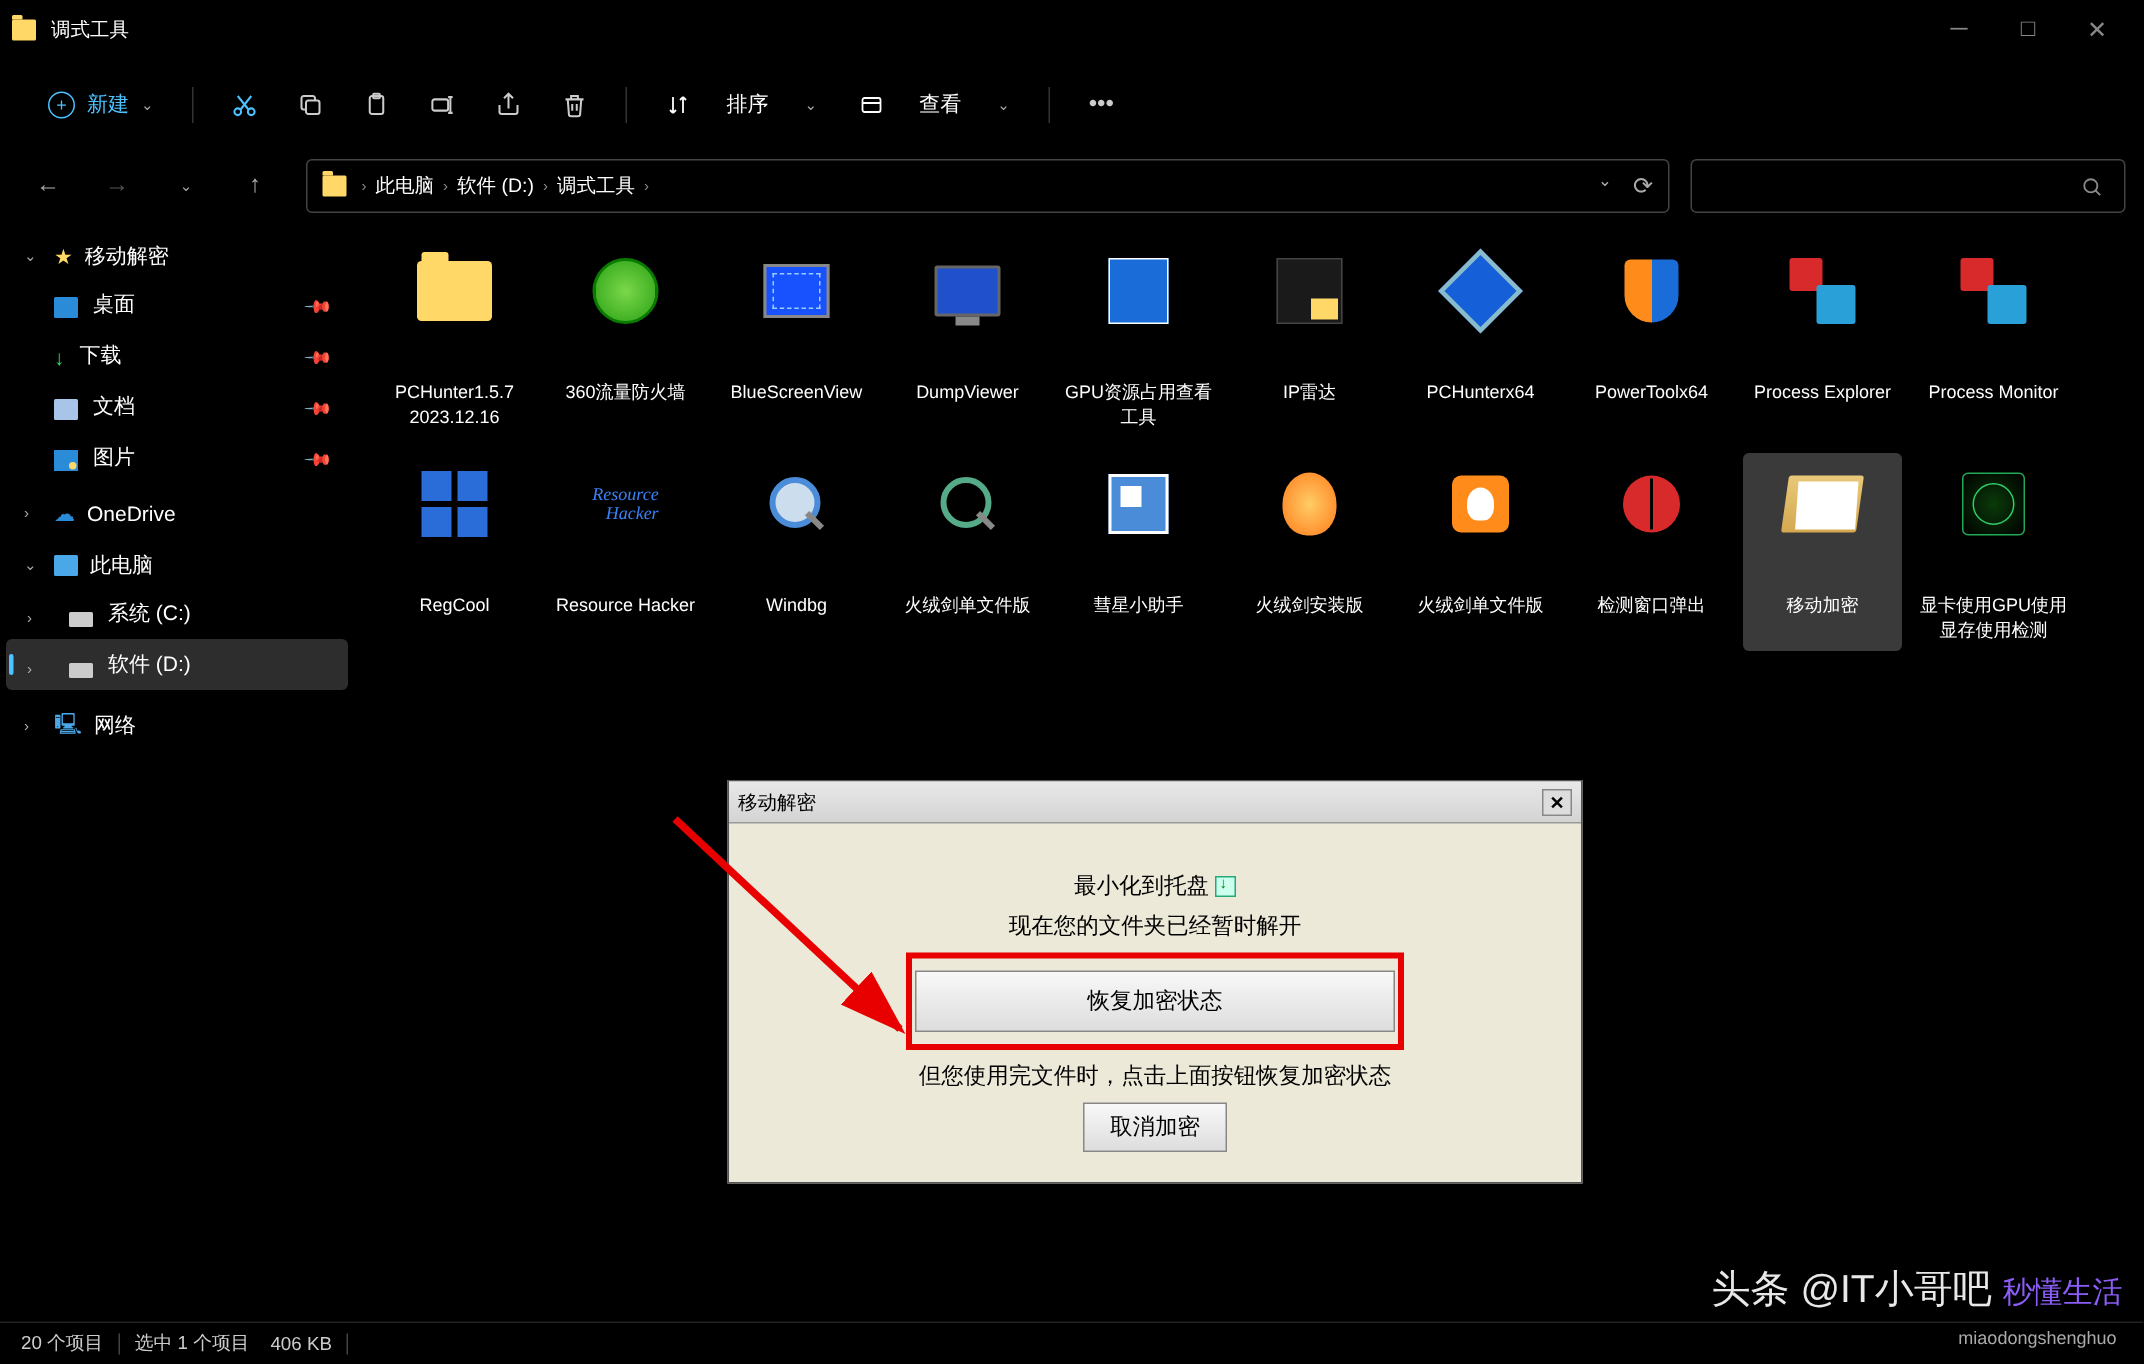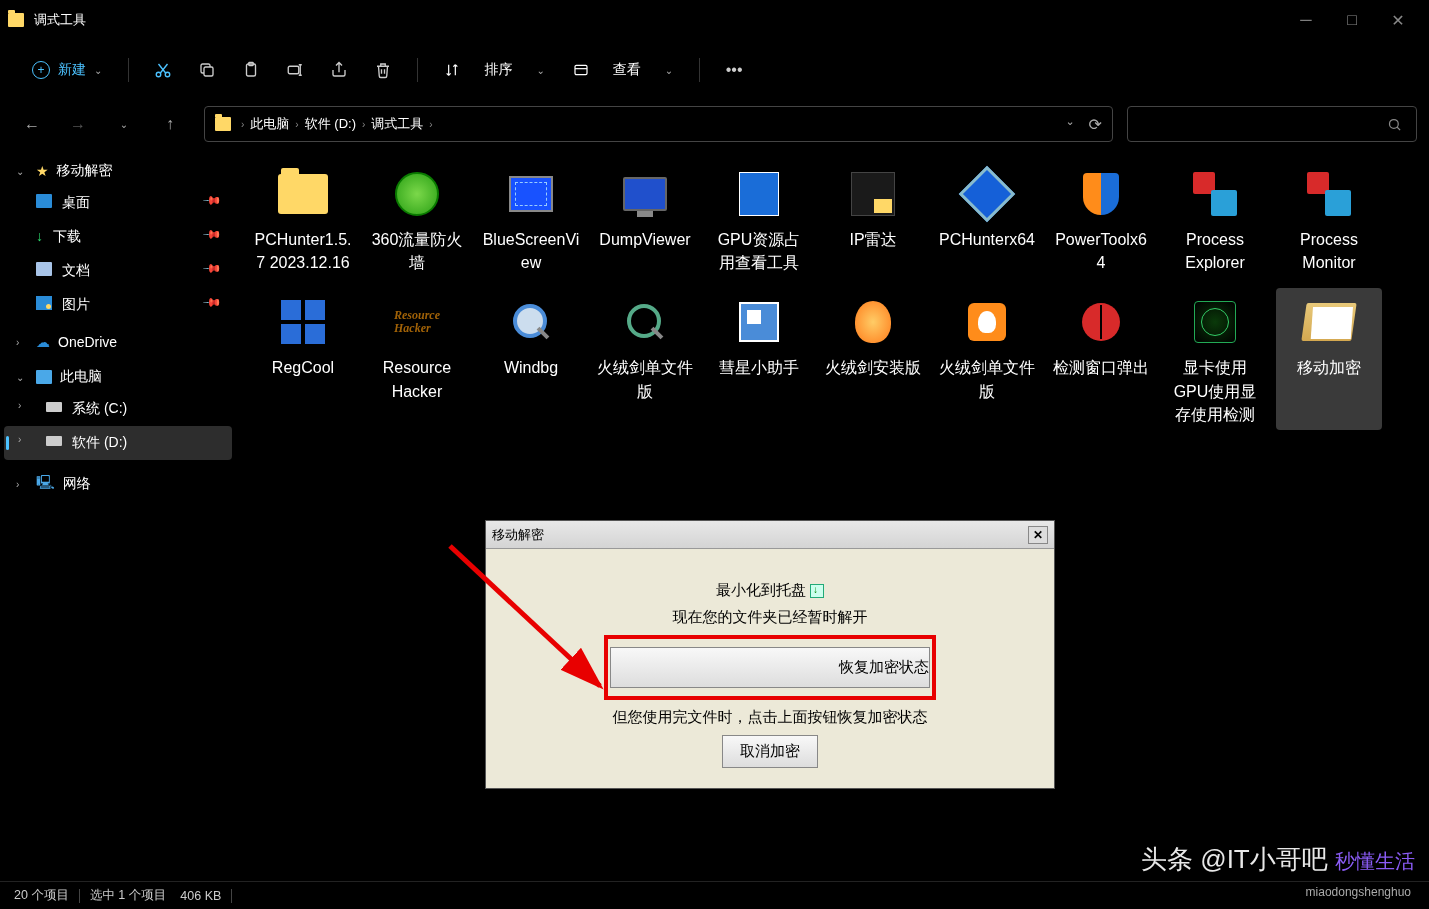--- a/index.html
+++ b/index.html
@@ -29,45 +29,45 @@
 .bc-item { font-size: 13px; color: #fff; }
 .bc-sep { color: #888; font-size: 10px; }
 .bc-controls { margin-left: auto; display: flex; gap: 14px; color: #aaa; }
 .searchbox { width: 290px; height: 36px; border: 1px solid #444; border-radius: 4px; display:flex; align-items:center; justify-content:flex-end; padding: 0 14px; color: #666;}
 
 .main { display: flex; height: calc(100% - 40px - 60px - 48px - 28px); }
 .sidebar { width: 236px; padding: 8px 4px; overflow-y: auto; }
 .side-group { margin-bottom: 6px; }
 .side-head { display: flex; align-items: center; gap: 8px; padding: 6px 12px; font-size: 14px; }
 .side-chev { width: 12px; font-size: 10px; color: #aaa;}
-.side-item { display: flex; align-items: flex-start; gap: 10px; padding: 8px 12px 8px 32px; font-size: 14px; position: relative;}
+.side-item { display: flex; align-items: flex-end; gap: 10px; padding: 8px 12px 8px 32px; font-size: 14px; position: relative;}
 .side-item.selected { background: #2d2d2d; border-radius: 4px; }
 .side-item.selected::before { content:""; position:absolute; left:2px; top:10px; bottom:10px; width:3px; background:#4cc2ff; border-radius:2px;}
 .pin { margin-left: auto; color: #666; font-size: 12px; transform: rotate(45deg); }
 .star { color: #ffd867; }
 
 .content { flex: 1; padding: 12px 14px; overflow: auto; }
 .grid { display: flex; flex-wrap: wrap; gap: 10px 8px; align-content: flex-start; }
 .item { width: 106px; display: flex; flex-direction: column; align-items: center; text-align: center; padding: 4px; border-radius: 4px;}
 .item.selected { background: #3a3a3a; }
 .item .icon-wrap { width: 60px; height: 60px; display:flex; align-items:center; justify-content:center; margin-bottom: 4px;}
-.item .label { font-size: 16px; line-height: 1.45; word-break: break-word; }
+.item .label { font-size: 12px; line-height: 1.45; word-break: break-word; margin-top: 25px; }
 
 .statusbar { height: 28px; border-top: 1px solid #222; display: flex; align-items: center; padding: 0 14px; font-size: 12.5px; color: #ccc; gap: 10px;}
 .statusbar .sep { width:1px; height:14px; background:#444;}
 
 
 .dialog { position: absolute; left: 485px; top: 520px; width: 570px; background: #ece9d8; border: 1px solid #555; box-shadow: 0 3px 12px rgba(0,0,0,0.6); color: #000;}
 .dlg-title { height: 28px; background: linear-gradient(#e8e8e8,#d4d4d4); border-bottom:1px solid #999; display:flex; align-items:center; padding:0 6px; font-size:13px;}
 .dlg-close { margin-left:auto; width:20px; height:18px; border:1px solid #888; background:#ddd; display:flex; align-items:center; justify-content:center; font-size:12px; font-weight:bold;}
 .dlg-body { padding: 24px 30px 20px; text-align:center; font-size:15px; }
 .dlg-line { margin: 8px 0; }
 .dlg-btn { display:inline-block; padding: 6px 17px; background: linear-gradient(#f8f8f8,#ddd); border:1px solid #888; font-size:15px;}
 .dlg-btn.big { width: 320px; padding: 10px 0; margin: 6px auto; }
-.highlight-box { border: 4px solid #e80000; padding: 2px; display:inline-block;text-align:right; }
+.highlight-box { border: 4px solid #e80000; padding: 2px; display:inline-block; }
 .tray-ico { display:inline-block; width:14px; height:14px; border:1px solid #2a7; background:#cfe; vertical-align:middle; margin-left:4px; position:relative;}
 .tray-ico::after{content:"↓"; color:#080; font-size:10px; position:absolute; left:2px; top:-1px;}
 
 .arrow-svg { position:absolute; left:440px; top:536px; pointer-events:none; }
 
 .watermark { position:absolute; right:14px; bottom:32px; font-size:26px; color:#e8e8e8; font-weight:500; text-shadow:0 1px 3px #000;}
 .watermark2 { position:absolute; right:18px; bottom:10px; font-size:12px; color:#aaa;}
 
 
 .ico-folder-big { width:50px; height:40px; background:#ffd867; border-radius:3px; position:relative;}
@@ -82,21 +82,21 @@
 .ico-gpu{width:40px;height:44px;background:#1a6dd8;border:1px solid #fff;}
 .ico-radar{width:44px;height:44px;background:#1a1a1a;border:1px solid #444;position:relative;}
 .ico-radar::after{content:"";position:absolute;right:2px;bottom:2px;width:18px;height:14px;background:#ffd867;}
 .ico-shield-diamond{width:40px;height:40px;background:#1560d8;transform:rotate(45deg);border:3px solid #8bc;}
 .ico-shield{width:36px;height:42px;background:linear-gradient(90deg,#ff8c1a 50%,#1a6dd8 50%);border-radius:4px 4px 18px 18px;}
 .ico-proc{width:44px;height:44px;position:relative;}
 .ico-proc::before{content:"";position:absolute;left:0;top:0;width:22px;height:22px;background:#d82a2a;border-radius:2px;}
 .ico-proc::after{content:"";position:absolute;right:0;bottom:0;width:26px;height:26px;background:#2aa0d8;border-radius:2px;}
 .ico-grid{width:44px;height:44px;display:grid;grid-template:repeat(2,1fr)/repeat(2,1fr);gap:4px;}
 .ico-grid div{background:#2a6dd8;}
-.ico-rhacker{color:#a16207;font-weight:bold;font-size:12px;text-align:left;line-height:1.1;font-family:serif;font-style:italic;}
+.ico-rhacker{color:#3b82f6;font-weight:normal;font-size:12px;text-align:right;line-height:1.1;font-family:serif;font-style:italic;}
 .ico-mag{width:40px;height:40px;position:relative;}
 .ico-mag::before{content:"";position:absolute;width:26px;height:26px;border:4px solid #5a8;border-radius:50%;left:2px;top:2px;}
 .ico-mag::after{content:"";position:absolute;width:4px;height:14px;background:#888;transform:rotate(-45deg);right:6px;bottom:2px;}
 .ico-mag-blue::before{border-color:#4a8cd8;background:#cde;}
 .ico-flame{width:36px;height:42px;background:radial-gradient(#ffcc66,#ff7b1a);border-radius:50% 50% 45% 45%;}
 .ico-flame-box{width:38px;height:38px;background:#ff8c1a;border-radius:6px;display:flex;align-items:center;justify-content:center;}
 .ico-flame-box::after{content:"";width:18px;height:22px;background:#fff;border-radius:50% 50% 40% 40%;}
 .ico-ladybug{width:38px;height:38px;background:#d82a2a;border-radius:50%;position:relative;}
 .ico-ladybug::before{content:"";position:absolute;left:50%;top:2px;bottom:2px;width:2px;background:#000;transform:translateX(-50%);}
 .ico-radar-green{width:42px;height:42px;background:radial-gradient(#0a3a0a,#000);border:1px solid #2a5;border-radius:4px;position:relative;}
@@ -386,31 +386,31 @@
             <div class="ico-flame-box"></div>
           </div>
           <div class="label">火绒剑单文件版</div>
         </div>
         <div class="item">
           <div class="icon-wrap">
             <div class="ico-ladybug"></div>
           </div>
           <div class="label">检测窗口弹出</div>
         </div>
+        <div class="item selected">
+          <div class="icon-wrap">
+            <div class="ico-folder-open"></div>
+          </div>
+          <div class="label">移动加密</div>
+        </div>
         <div class="item">
           <div class="icon-wrap">
             <div class="ico-radar-green"></div>
           </div>
           <div class="label">显卡使用GPU使用显存使用检测</div>
-        </div>
-        <div class="item selected">
-          <div class="icon-wrap">
-            <div class="ico-folder-open"></div>
-          </div>
-          <div class="label">移动加密</div>
         </div>
       </div>
   </div>
 </div>
 
 <div class="statusbar">
   <span>20 个项目</span>
   <span class="sep"></span>
   <span>选中 1 个项目</span>
   <span style="margin-left:4px">406 KB</span>

